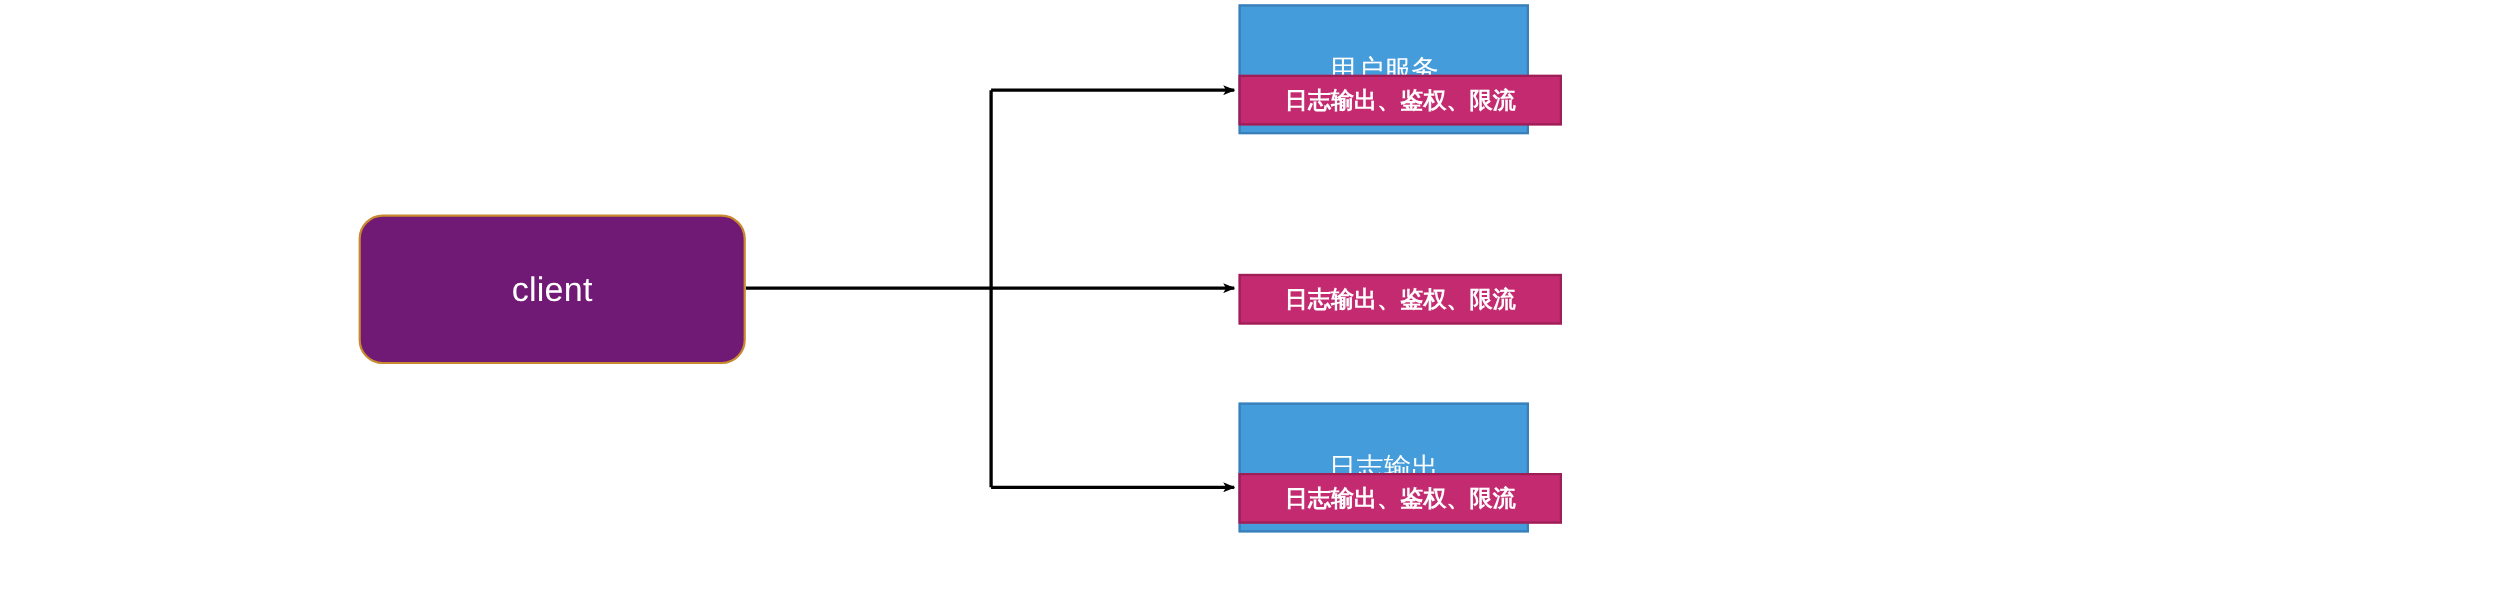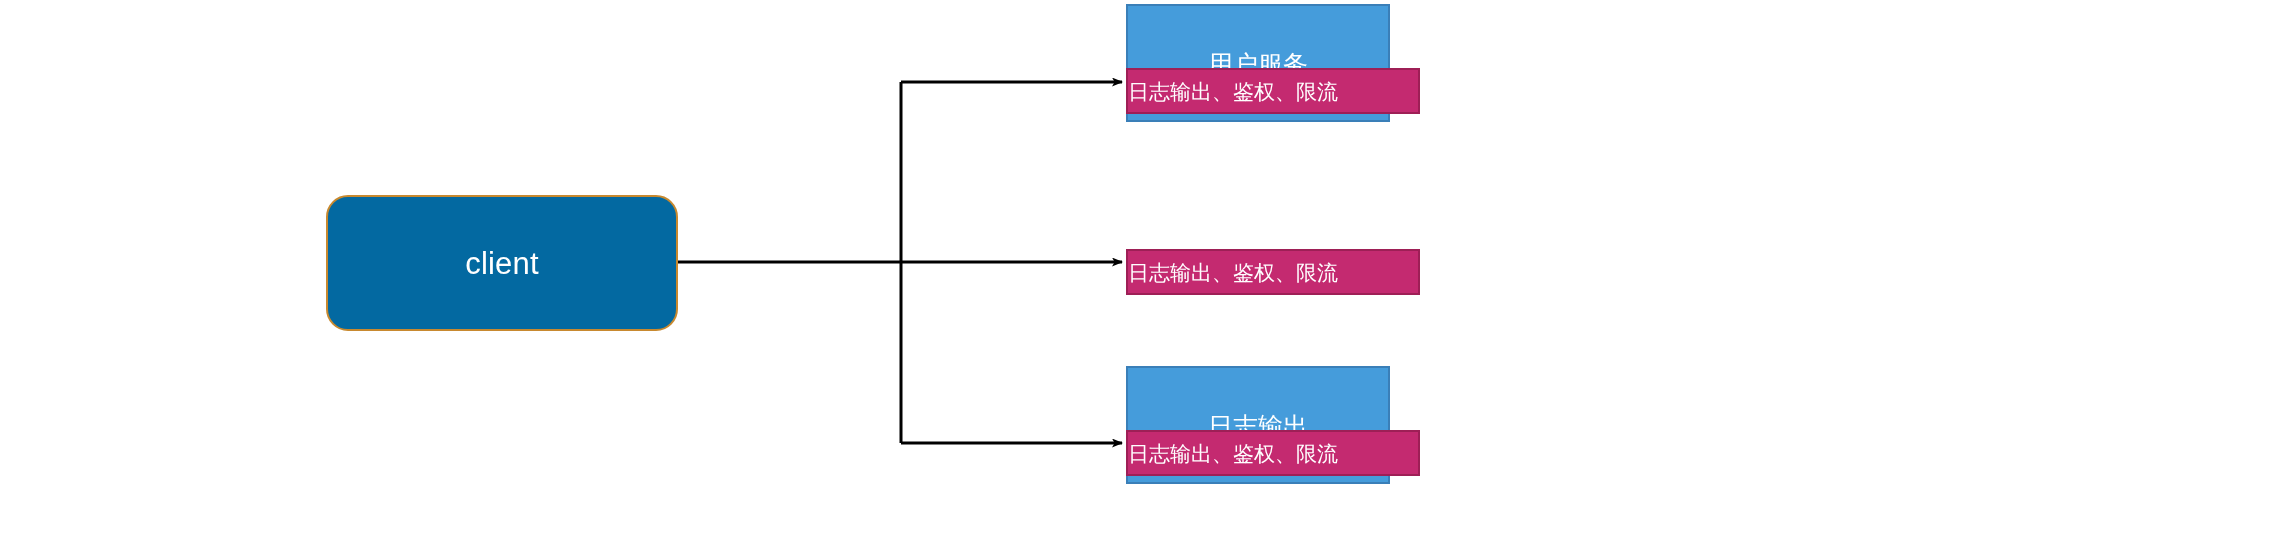--- a/index.html
+++ b/index.html
@@ -27,21 +27,21 @@
   }
 
   
   .client-node {
     position: absolute;
     left: 326px;
     top: 195px;
     width: 352px;
     height: 136px;
     box-sizing: border-box;
-    background: #0369a1;
+    background: #701a75;
     border: 2px solid #C8892F;
     border-radius: 22px;
     display: flex;
     align-items: center;
     justify-content: center;
   }
   .client-label {
     color: #ffffff;
     font-size: 31px;
     line-height: 1;
@@ -78,20 +78,22 @@
   .service-band {
     position: absolute;
     left: 1126px;
     width: 294px;
     height: 46px;
     box-sizing: border-box;
     background: #C42A70;
     border: 2px solid #9E1F56;
     display: flex;
     align-items: center;
+    justify-content: center;
+    font-weight: bold;
   }
   .service-band.n0 { top: 68px; }
   .service-band.n1 { top: 249px; }
   .service-band.n2 { top: 430px; }
 
   .band-label {
     color: #ffffff;
     font-size: 21px;
     line-height: 1;
     white-space: nowrap;

